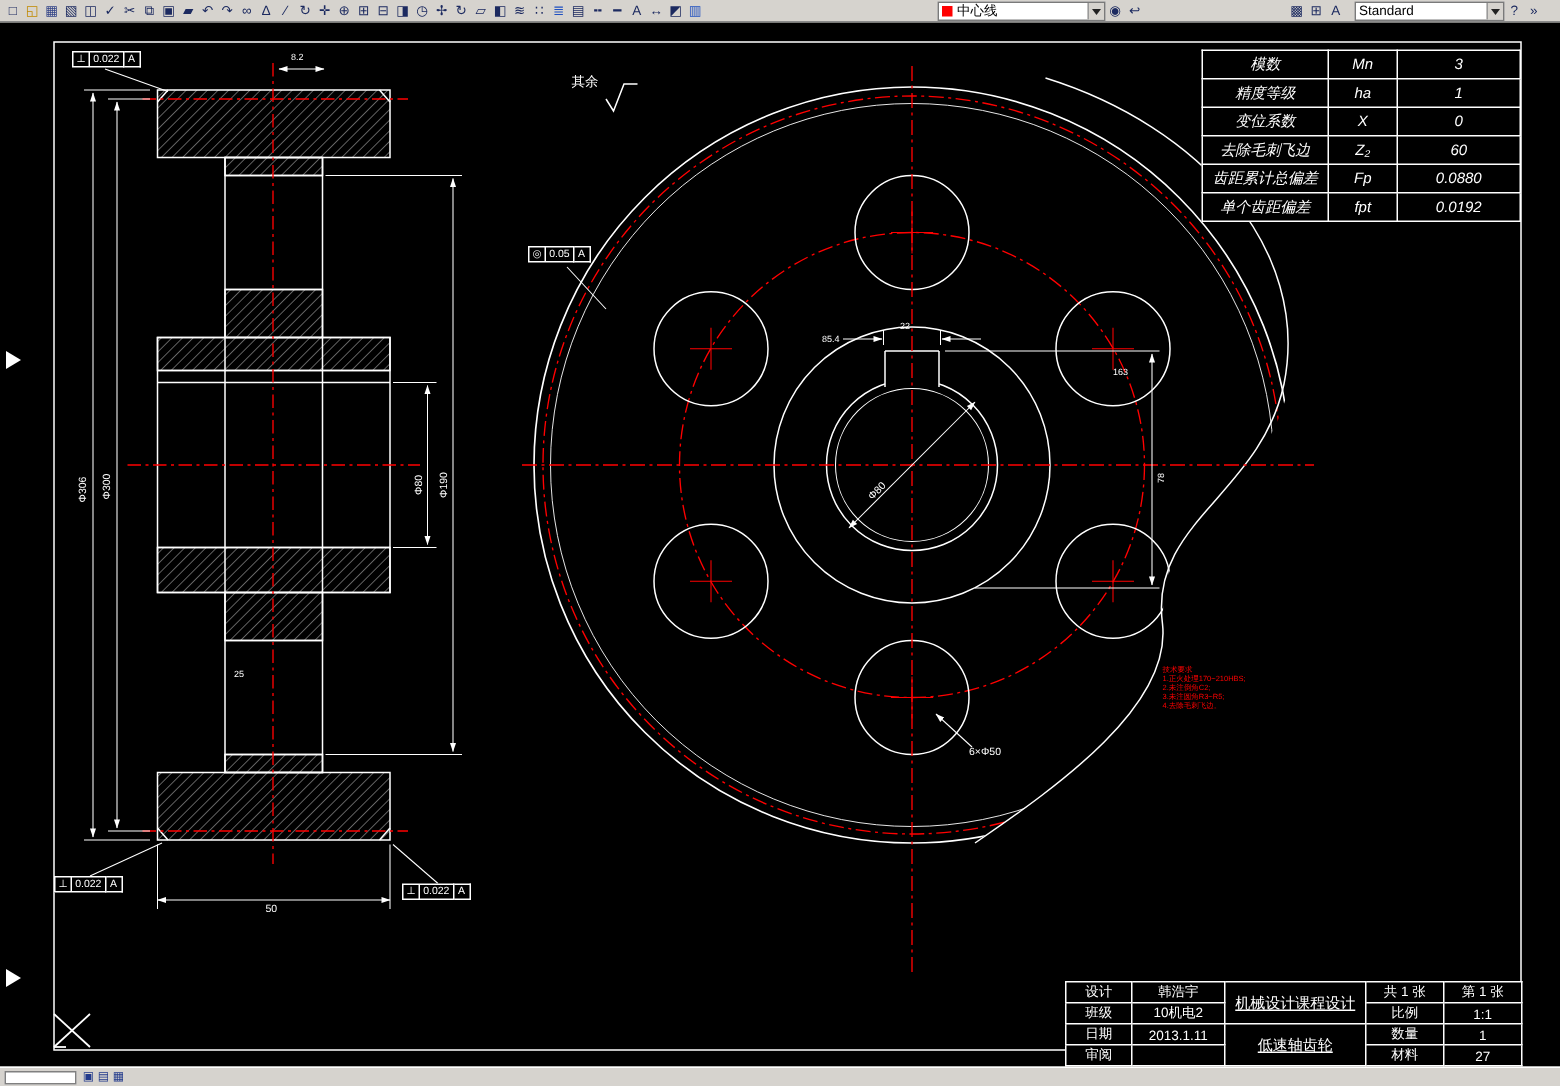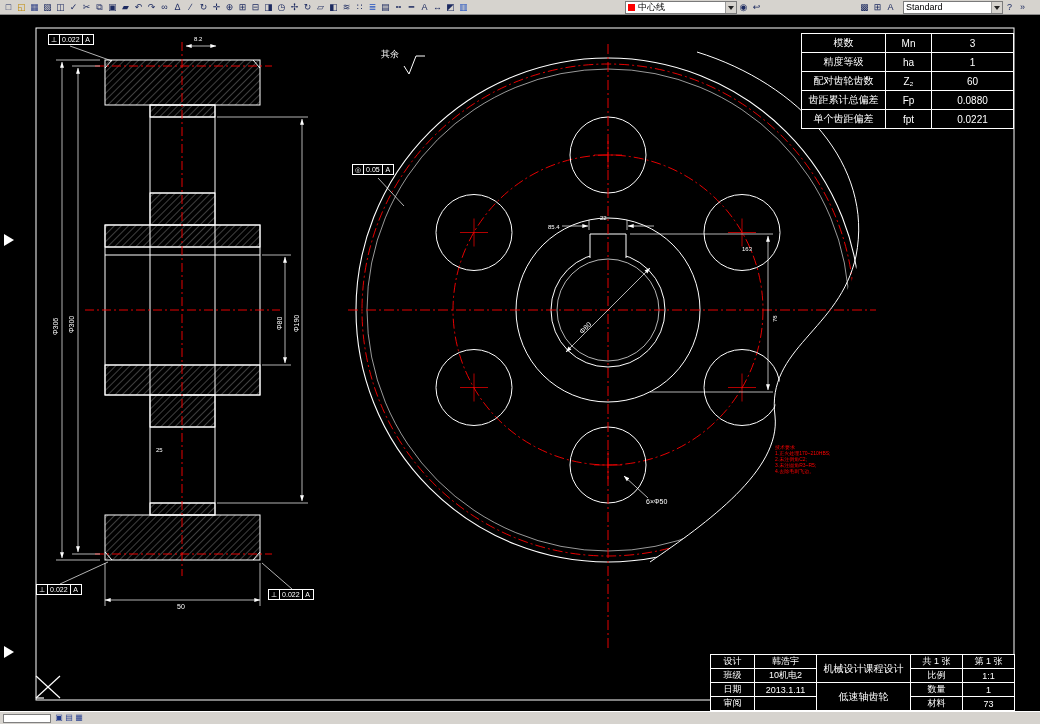--- a/index.html
+++ b/index.html
@@ -27,25 +27,25 @@
   #overlay{position:absolute;top:0;left:0;width:1040px;height:517px;z-index:2;pointer-events:none;}
   .dimlabel{position:absolute;color:#fff;white-space:nowrap;line-height:1;}
   .gdt{position:absolute;display:flex;background:#000;}
   .gdtc{border:1px solid #fff;color:#fff;font-size:7px;line-height:9px;padding:0 2px;min-width:11px;text-align:center;}
   .gdtc + .gdtc{border-left:none;}
   #techreq{position:absolute;left:775px;top:444px;color:#f00;font-size:5px;line-height:6px;white-space:nowrap;}
 
   
   table.cad{position:absolute;border-collapse:collapse;color:#fff;background:#000;z-index:3;table-layout:fixed;}
   table.cad td{border:1px solid #fff;text-align:center;overflow:hidden;white-space:nowrap;}
-  #param-table{left:801px;top:33px;width:213px;font-size:10px;}
+  #param-table{left:801px;top:33px;width:213px;font-size:10px;font-style:italic;}
   #param-table td{height:19px;padding:0 2px;}
   #title-block{left:710px;top:654px;width:304px;font-size:9px;}
   #title-block td{height:13px;padding:0 1px;}
-  .bigcell{font-size:10px !important;}
+  .bigcell{font-size:10px !important;text-decoration:underline;}
 
   
   .statusbar{position:absolute;bottom:0;left:0;right:0;height:13px;background:#d6d3ce;
     border-top:1px solid #fff;display:flex;align-items:center;gap:3px;padding-left:3px;z-index:10;}
   .sfield{width:48px;height:9px;background:#fff;border:1px solid #808080;}
   .sicon{width:10px;height:10px;font-size:8px;line-height:10px;text-align:center;color:#223a8c;}
 </style>
 </head>
 <body>
 
@@ -323,33 +323,38 @@
           <td>模数</td>
           <td>Mn</td>
           <td>3</td>
         </tr>
     <tr>
           <td>精度等级</td>
           <td>ha</td>
           <td>1</td>
         </tr>
     <tr>
-          <td>配对齿轮齿数</td>
+          <td>变位系数</td>
+          <td>X</td>
+          <td>0</td>
+        </tr>
+    <tr>
+          <td>去除毛刺飞边</td>
           <td>Z₂</td>
           <td>60</td>
         </tr>
     <tr>
           <td>齿距累计总偏差</td>
           <td>Fp</td>
           <td>0.0880</td>
         </tr>
     <tr>
           <td>单个齿距偏差</td>
           <td>fpt</td>
-          <td>0.0221</td>
+          <td>0.0192</td>
         </tr>
   </tbody>
     </table>
 
   <table class="cad" id="title-block">
     <colgroup>
         <col style="width:44px">
         <col style="width:62px">
         <col style="width:94px">
         <col style="width:52px">
@@ -373,21 +378,21 @@
       <td>日期</td>
       <td>2013.1.11</td>
       <td rowspan="2" class="bigcell">低速轴齿轮</td>
       <td>数量</td>
       <td>1</td>
     </tr>
     <tr>
       <td>审阅</td>
       <td></td>
       <td>材料</td>
-      <td>73</td>
+      <td>27</td>
     </tr>
   </tbody>
     </table>
 
   <div class="statusbar">
     <div class="sfield"></div>
     <div class="tbgroup" id="sb-icons">
         <div class="sicon">▣</div>
         <div class="sicon">▤</div>
         <div class="sicon">▦</div>

